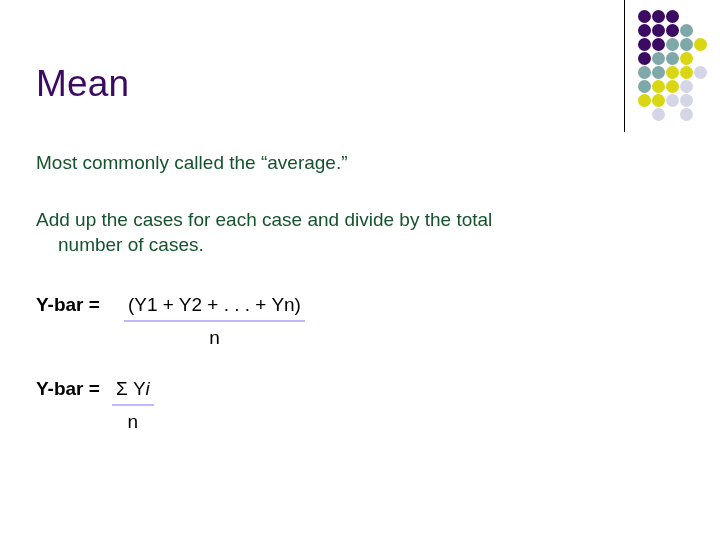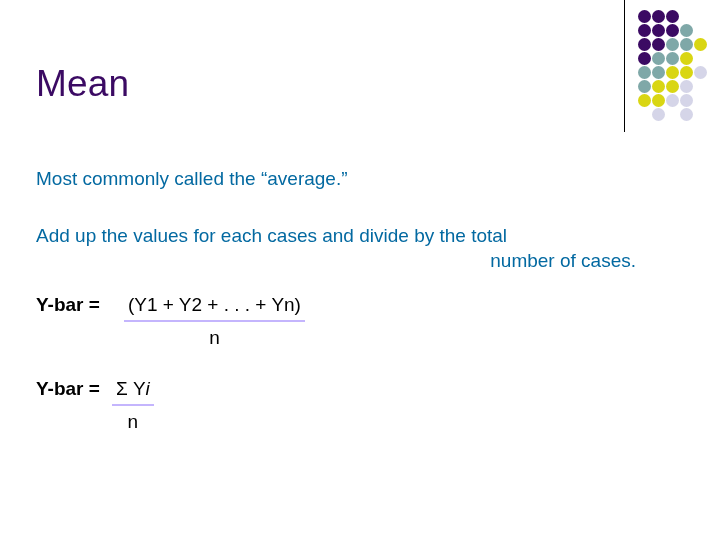--- a/index.html
+++ b/index.html
@@ -57,34 +57,33 @@
     line-height: 44px;
     color: #3b0a63;
     font-weight: normal;
     letter-spacing: 0.2px;
   }
 
   
   .body-block {
     position: absolute;
     left: 36px;
-    top: 166px;
+    top: 150px;
     width: 600px;
-    color: #0369a1;
+    color: #14532d;
   }
   .para {
     font-size: 19px;
     line-height: 25px;
     margin: 0 0 0 0;
   }
   .para.p1 { margin-bottom: 32px; }
   .para .indent {
     display: block;
     padding-left: 22px;
-    text-align: right;
   }
 
   
   .formula {
     position: absolute;
     color: #000000;
     font-size: 19px;
     line-height: 25px;
     white-space: nowrap;
   }
@@ -155,21 +154,21 @@
         <div class="deco-dot" style="left: 28px; top: 108px; width: 13px; height: 13px; background: rgb(213, 213, 232);"></div>
         <div class="deco-dot" style="left: 56px; top: 108px; width: 13px; height: 13px; background: rgb(213, 213, 232);"></div>
       </div>
   </div>
 
   <div class="title">Mean</div>
 
   <div class="body-block">
     <p class="para p1">Most commonly called the “average.”</p>
     <p class="para">
-      <span>Add up the values for each cases and divide by the total</span>
+      <span>Add up the cases for each case and divide by the total</span>
       <span class="indent">number of cases.</span>
     </p>
   </div>
 
   <div class="formula formula-1">
     <span class="lhs">Y-bar  =</span><span class="gap-1"></span><span class="frac"><span class="frac-num">(Y1 + Y2 + . . . + Yn)</span><span class="frac-den">n</span></span>
   </div>
 
   <div class="formula formula-2">
     <span class="lhs">Y-bar  =</span><span class="gap-2"></span><span class="frac"><span class="frac-num"><span>Σ Y</span><span class="ital">i</span></span><span class="frac-den">n</span></span>

